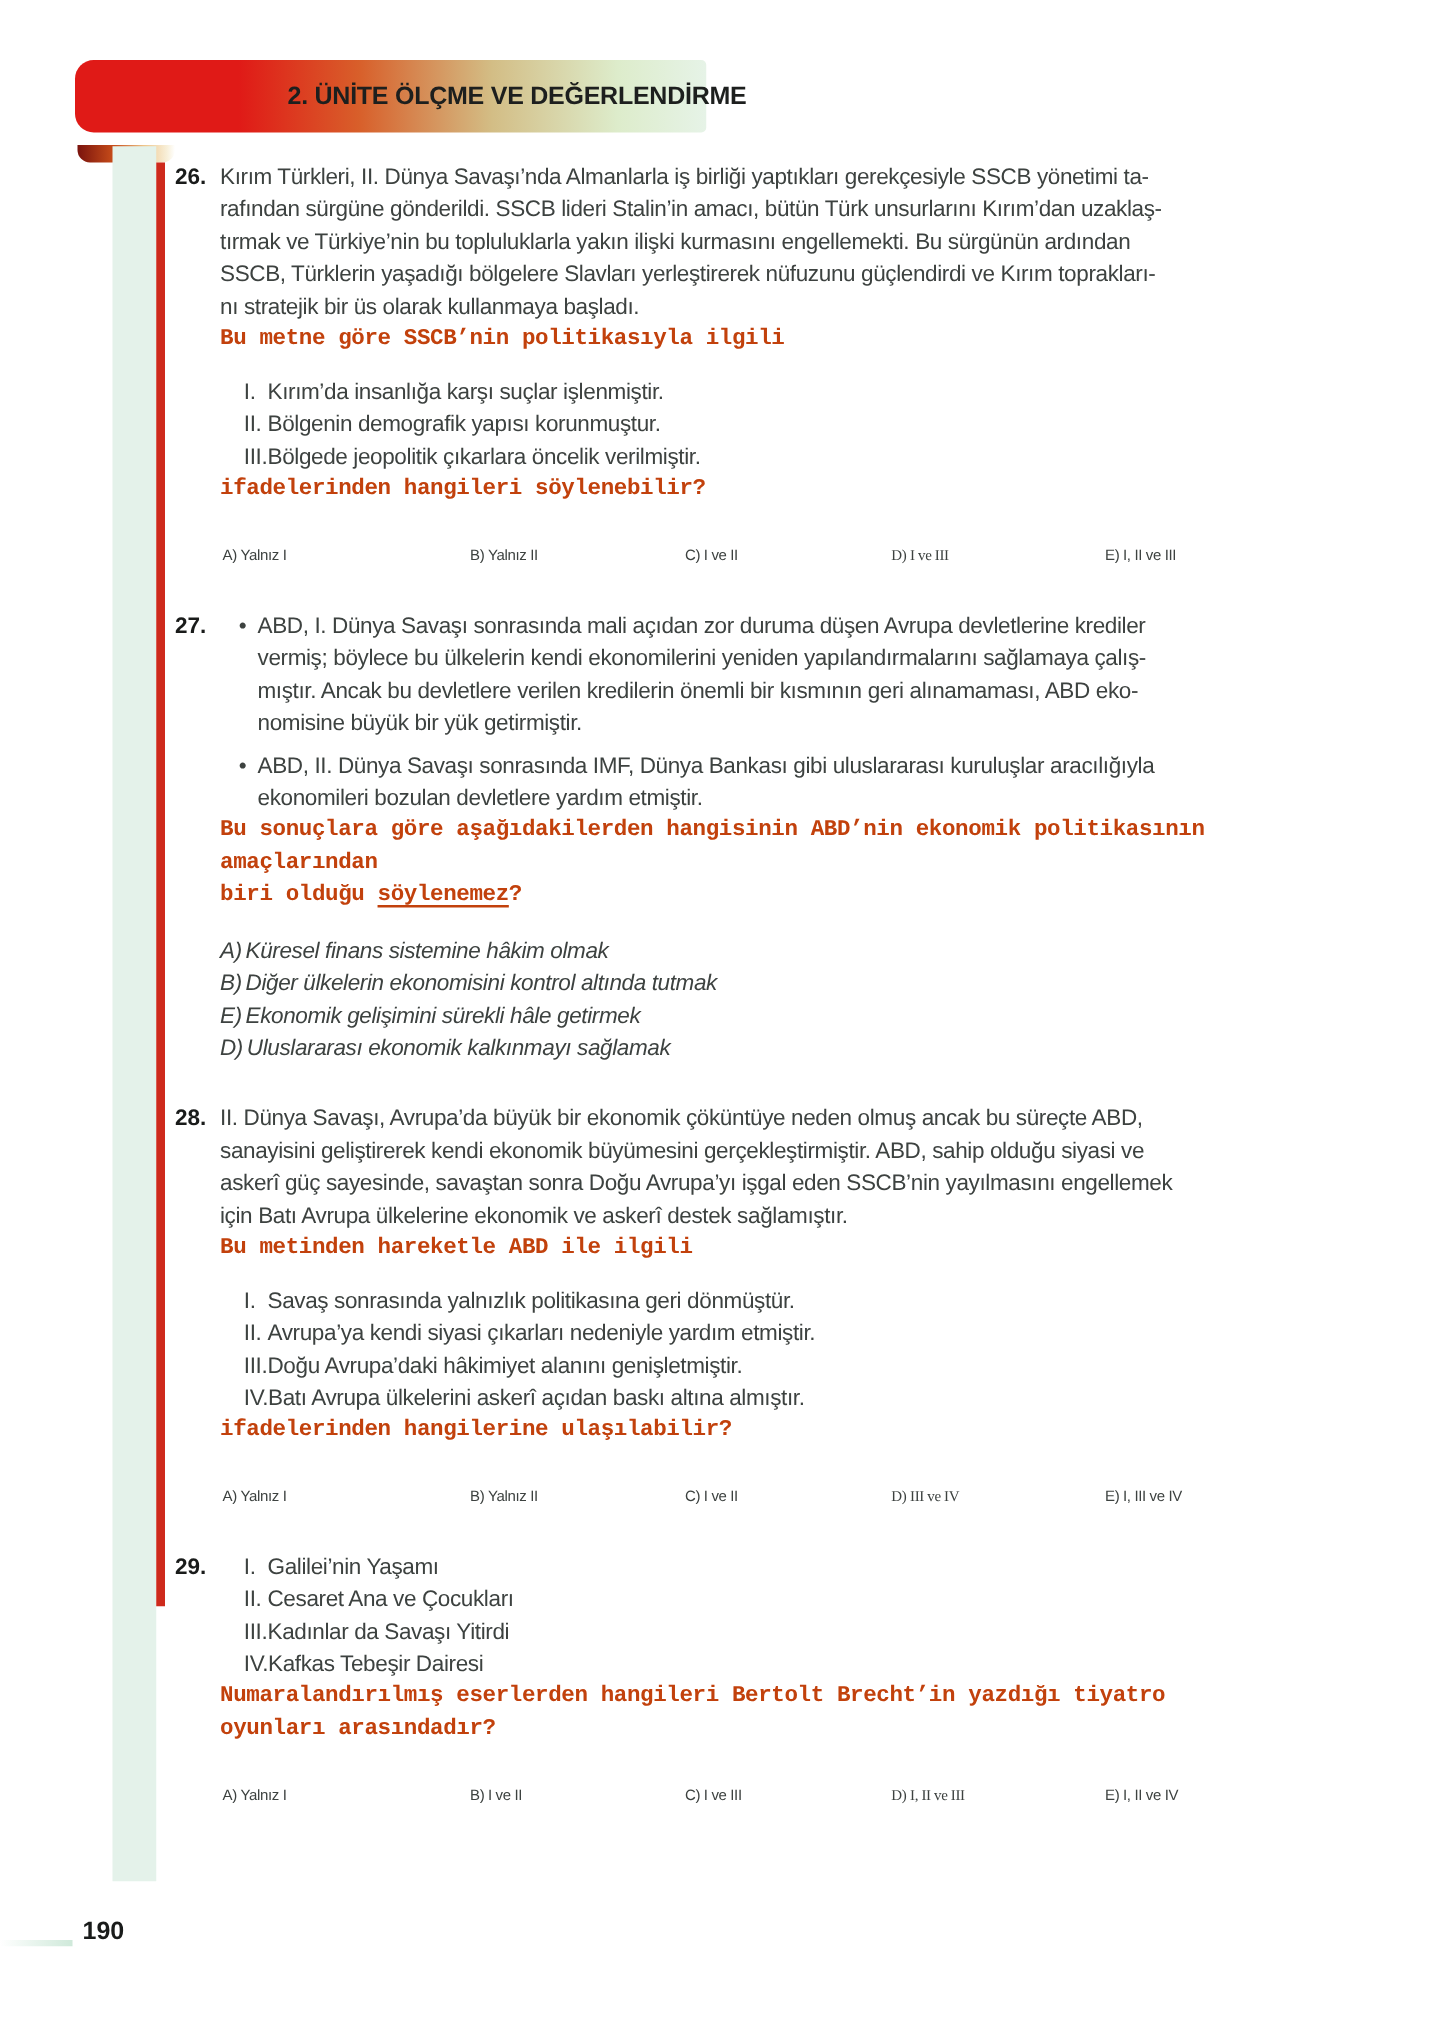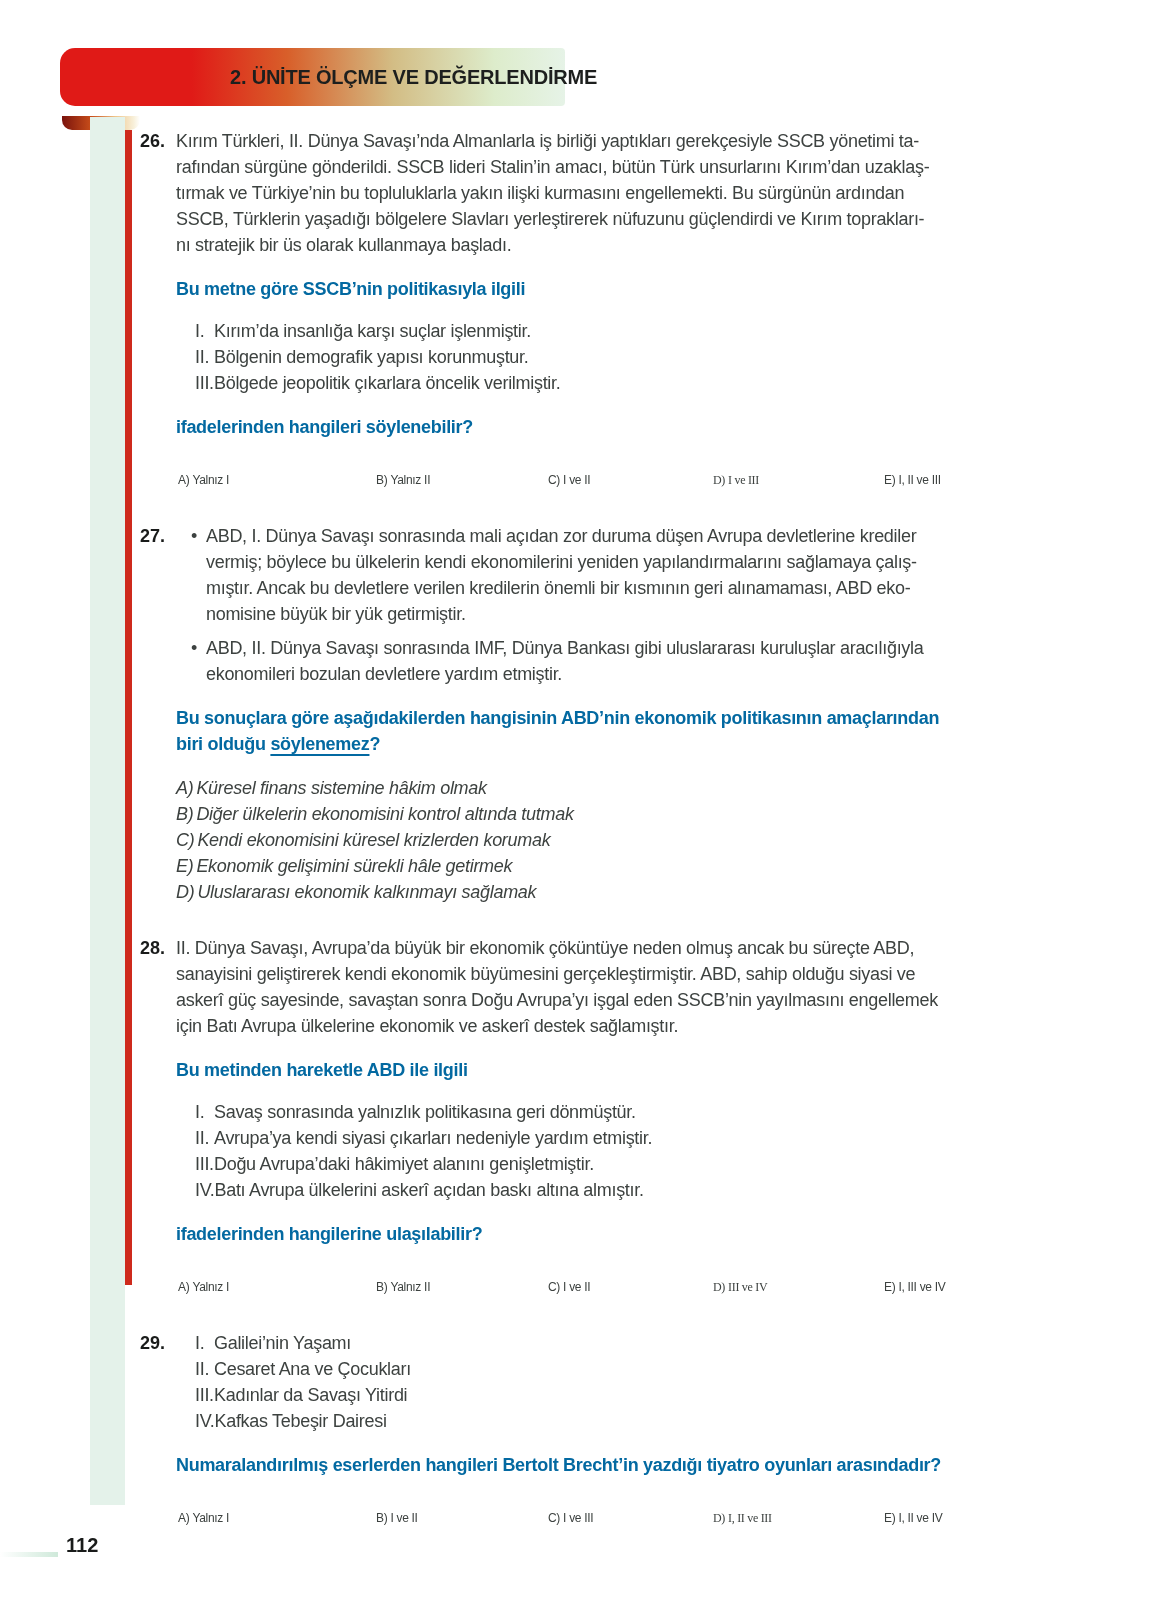--- a/index.html
+++ b/index.html
@@ -38,22 +38,22 @@
   .q-num{flex:0 0 36px;font-weight:700;color:#191b1a;font-size:18px;line-height:26px;}
   .q-body{flex:1;min-width:0;}
   .para{
     margin:0;font-size:18px;line-height:26px;letter-spacing:-0.3px;
     white-space:pre-line;
   }
   .bullet-para{position:relative;padding-left:30px;margin-top:0;}
   .bullet-para + .bullet-para{margin-top:8px;}
   .bullet-dot{position:absolute;left:15px;top:0;font-size:18px;line-height:26px;}
   .stem{
-    margin:18px 0 0 0;font-size:18px;line-height:26px;font-weight:700;color:#0369a1;
-    letter-spacing:-0.3px;white-space:pre-line;
+    margin:0 0 0 0;font-size:18px;line-height:26px;font-weight:700;color:#c2410c;
+    letter-spacing:-0.3px;white-space:pre-line;font-family:Liberation Mono, monospace;
   }
   .stem .underlined{text-decoration:underline;text-decoration-thickness:2px;text-underline-offset:4px;}
   .items{margin-top:16px;}
   .item{font-size:18px;line-height:26px;letter-spacing:-0.3px;padding-left:19px;}
   .item .numeral{display:inline-block;min-width:19px;}
   .options-row{position:relative;height:26px;margin-top:27px;font-size:12px;line-height:26px;letter-spacing:-0.3px;}
   .options-row .opt{position:absolute;top:0;white-space:nowrap;}
   .opt-a{left:2px;} .opt-b{left:200px;} .opt-c{left:372px;} .opt-d{left:537px;font-family:Liberation Serif, serif;} .opt-e{left:708px;}
   .opt .opt-label{margin-right:3px;}
   .options-col{margin-top:18px;}
@@ -135,21 +135,20 @@
 vermiş; böylece bu ülkelerin kendi ekonomilerini yeniden yapılandırmalarını sağlamaya çalış-
 mıştır. Ancak bu devletlere verilen kredilerin önemli bir kısmının geri alınamaması, ABD eko-
 nomisine büyük bir yük getirmiştir.</span></p>
         <p class="para bullet-para"><span class="bullet-dot">•</span><span>ABD, II. Dünya Savaşı sonrasında IMF, Dünya Bankası gibi uluslararası kuruluşlar aracılığıyla
 ekonomileri bozulan devletlere yardım etmiştir.</span></p>
         <p class="stem"><span>Bu sonuçlara göre aşağıdakilerden hangisinin ABD’nin ekonomik politikasının amaçlarından
 biri olduğu </span><span class="underlined">söylenemez</span><span>?</span></p>
         <div class="options-col">
           <div class="opt-line"><span class="opt-label">A)</span><span>Küresel finans sistemine hâkim olmak</span></div>
           <div class="opt-line"><span class="opt-label">B)</span><span>Diğer ülkelerin ekonomisini kontrol altında tutmak</span></div>
-          <div class="opt-line"><span class="opt-label">C)</span><span>Kendi ekonomisini küresel krizlerden korumak</span></div>
           <div class="opt-line"><span class="opt-label">E)</span><span>Ekonomik gelişimini sürekli hâle getirmek</span></div>
           <div class="opt-line"><span class="opt-label">D)</span><span>Uluslararası ekonomik kalkınmayı sağlamak</span></div>
         </div>
       </div>
     </div>
 
     <div class="question">
       <span class="q-num">28.</span>
       <div class="q-body">
         <p class="para">II. Dünya Savaşı, Avrupa’da büyük bir ekonomik çöküntüye neden olmuş ancak bu süreçte ABD,
@@ -190,15 +189,15 @@
           <span class="opt opt-c"><span class="opt-label">C)</span><span>I ve III</span></span>
           <span class="opt opt-d"><span class="opt-label">D)</span><span>I, II ve III</span></span>
           <span class="opt opt-e"><span class="opt-label">E)</span><span>I, II ve IV</span></span>
         </div>
       </div>
     </div>
 
   </div>
 
   <div class="footer-accent-line"></div>
-  <div class="page-number">112</div>
+  <div class="page-number">190</div>
 
 </div>
 
 </body></html>

